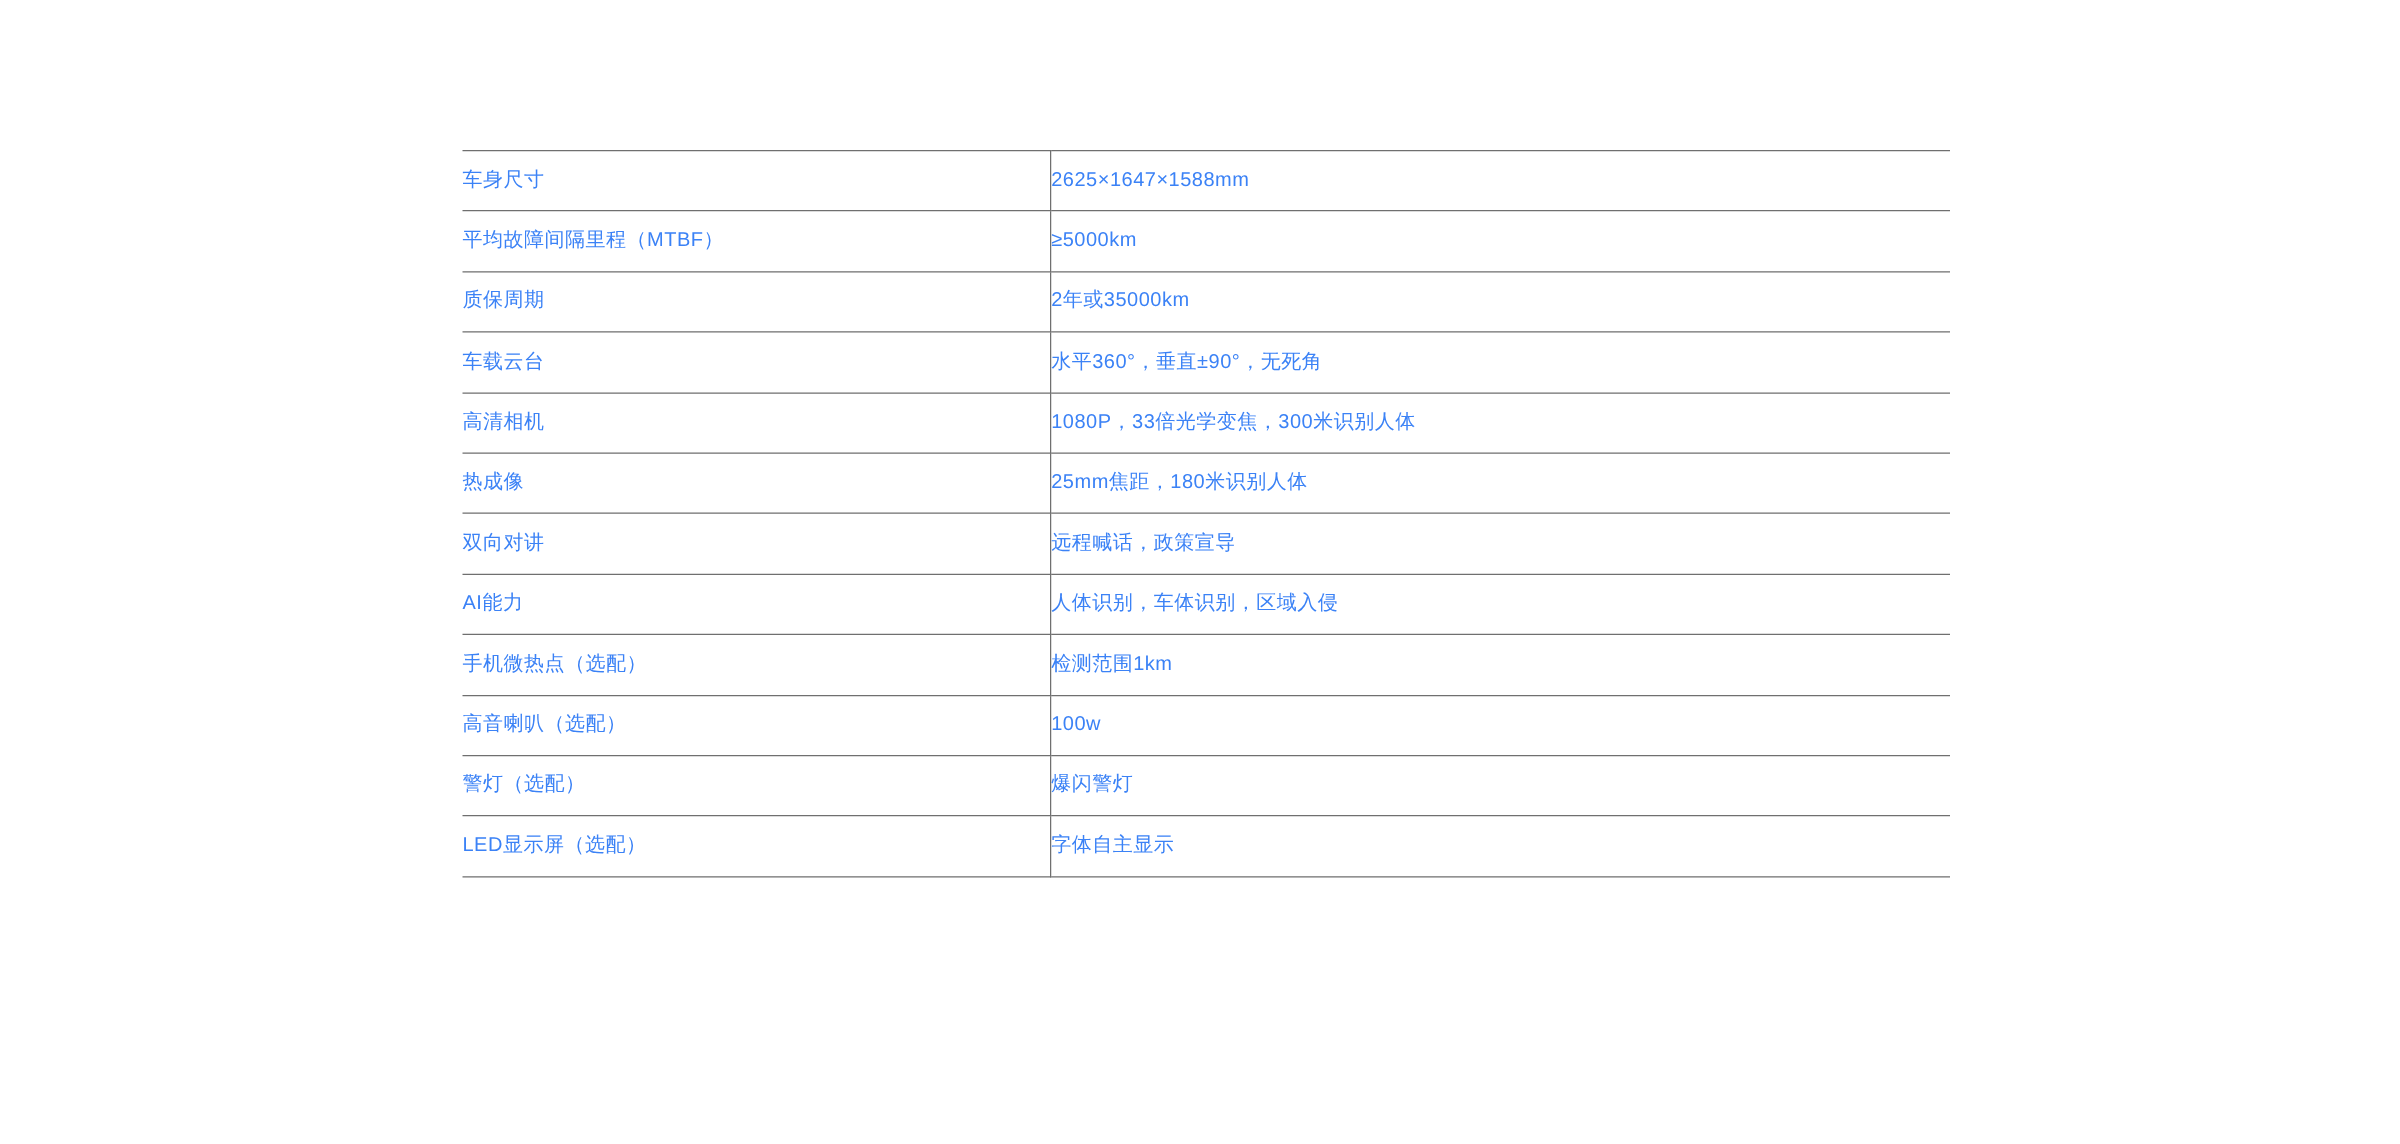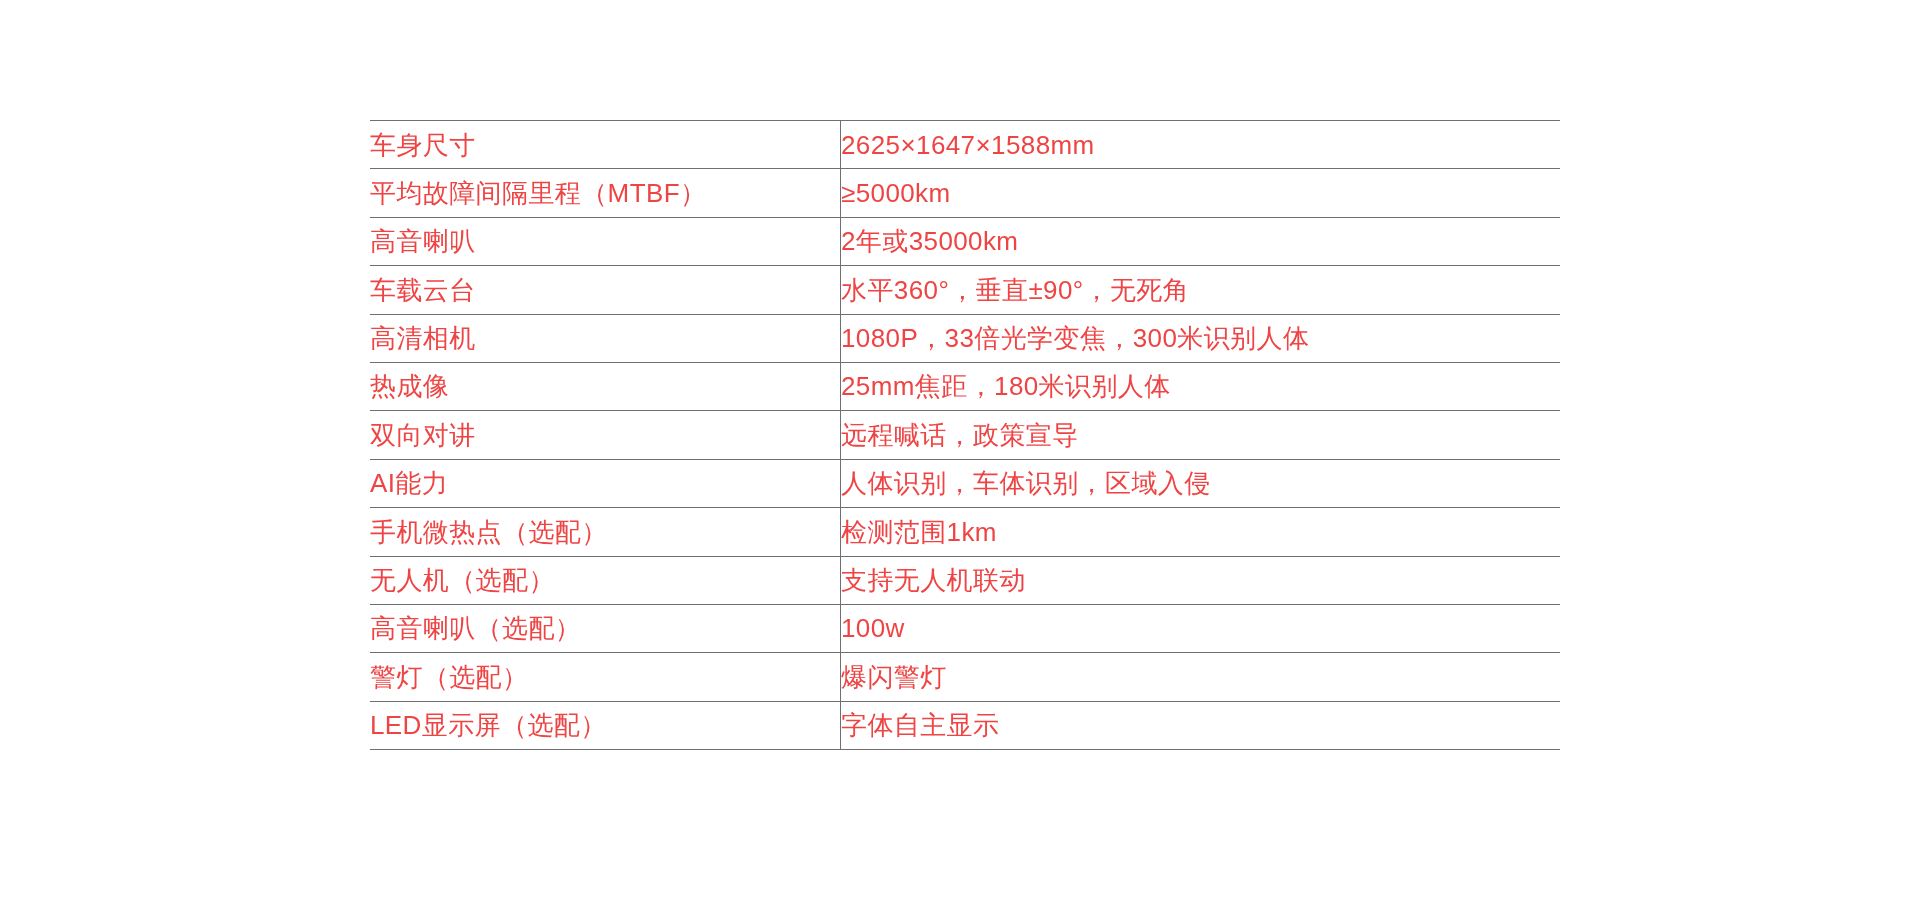--- a/index.html
+++ b/index.html
@@ -29,25 +29,25 @@
     border-collapse: collapse;
     width: 100%;
     table-layout: fixed;
   }
   table.spec-table tr {
     height: 48.4px;
   }
   table.spec-table td {
     border-bottom: 1px solid #6f6f6f;
     vertical-align: middle;
-    font-size: 26px;
+    font-size: 16px;
     line-height: 1.4;
     font-weight: 500;
     letter-spacing: 0.4px;
-    color: #ef4444;
+    color: #3b82f6;
     padding: 0;
   }
   table.spec-table tr:first-child td {
     border-top: 1px solid #6f6f6f;
   }
   td.label-cell {
     width: 470px;
     border-right: 1px solid #6f6f6f;
     padding-left: 88px;
   }
@@ -64,21 +64,21 @@
       <tbody>
         <tr>
           <td class="label-cell">车身尺寸</td>
           <td class="value-cell">2625×1647×1588mm</td>
         </tr>
         <tr>
           <td class="label-cell">平均故障间隔里程（MTBF）</td>
           <td class="value-cell">≥5000km</td>
         </tr>
         <tr>
-          <td class="label-cell">高音喇叭</td>
+          <td class="label-cell">质保周期</td>
           <td class="value-cell">2年或35000km</td>
         </tr>
         <tr>
           <td class="label-cell">车载云台</td>
           <td class="value-cell">水平360°，垂直±90°，无死角</td>
         </tr>
         <tr>
           <td class="label-cell">高清相机</td>
           <td class="value-cell">1080P，33倍光学变焦，300米识别人体</td>
         </tr>
@@ -92,24 +92,20 @@
         </tr>
         <tr>
           <td class="label-cell">AI能力</td>
           <td class="value-cell">人体识别，车体识别，区域入侵</td>
         </tr>
         <tr>
           <td class="label-cell">手机微热点（选配）</td>
           <td class="value-cell">检测范围1km</td>
         </tr>
         <tr>
-          <td class="label-cell">无人机（选配）</td>
-          <td class="value-cell">支持无人机联动</td>
-        </tr>
-        <tr>
           <td class="label-cell">高音喇叭（选配）</td>
           <td class="value-cell">100w</td>
         </tr>
         <tr>
           <td class="label-cell">警灯（选配）</td>
           <td class="value-cell">爆闪警灯</td>
         </tr>
         <tr>
           <td class="label-cell">LED显示屏（选配）</td>
           <td class="value-cell">字体自主显示</td>

